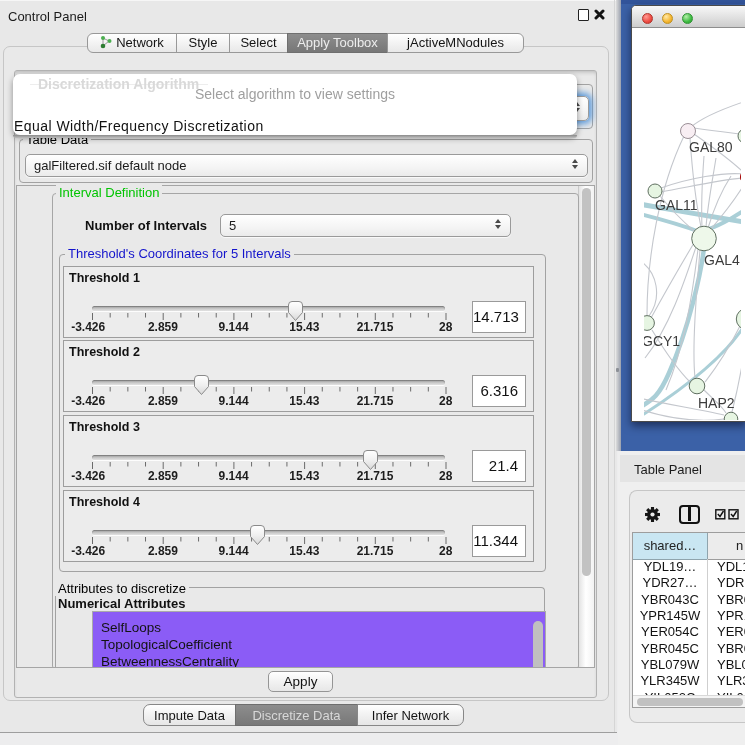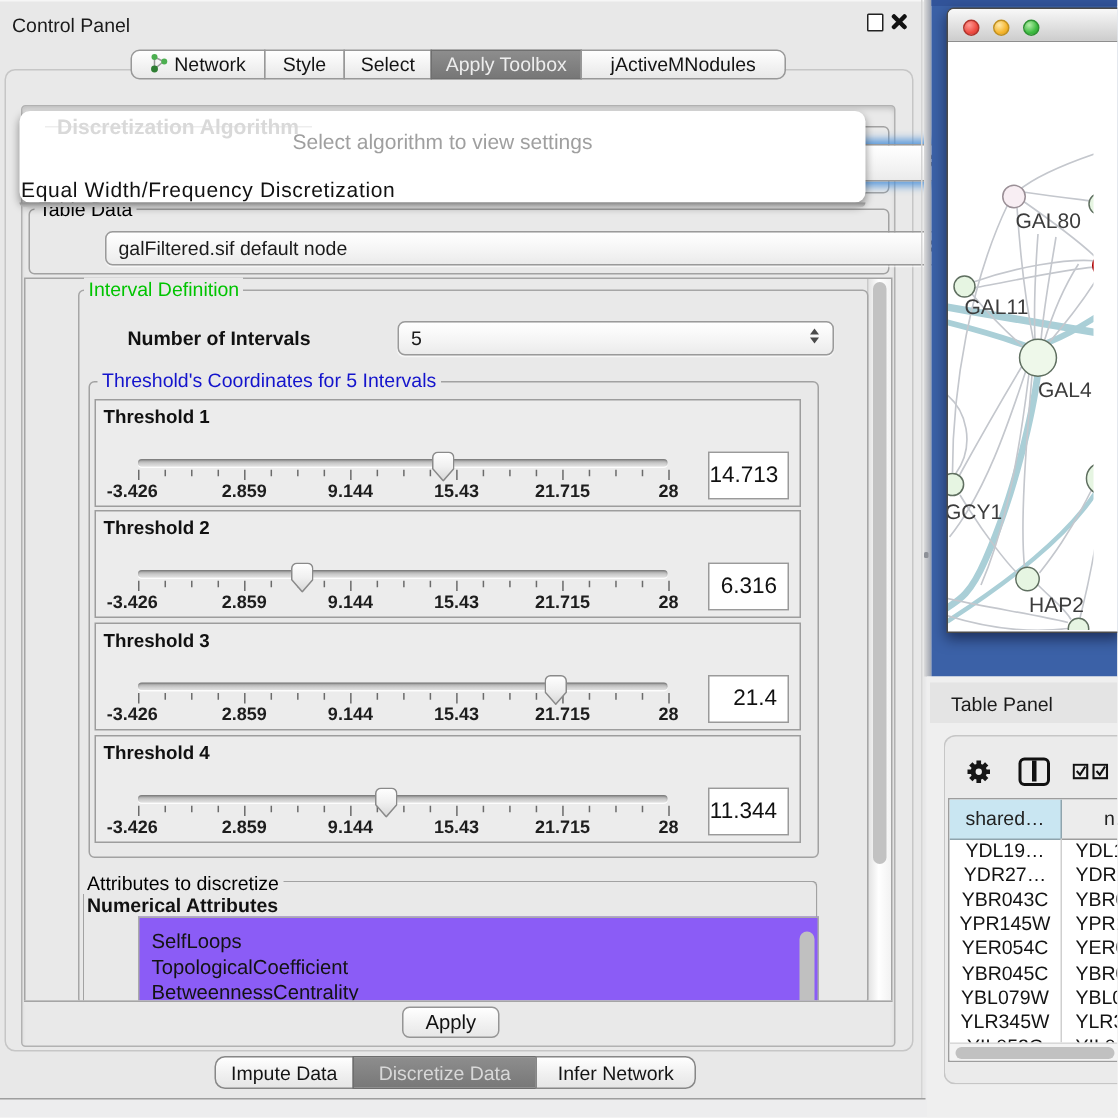--- a/index.html
+++ b/index.html
@@ -2,21 +2,21 @@
 <html><head>
 <meta charset="utf-8">
 <style>
 html,body{margin:0;padding:0;}
 #root{position:relative;width:745px;height:745px;overflow:hidden;
   font-family:"Liberation Sans",sans-serif;background:#ededee;}
 .abs{position:absolute;}
 .t13{font-size:13px;color:#1b1b1b;}
 .combo{position:absolute;border:1px solid #9a9a9a;border-radius:5px;
   background:linear-gradient(#ffffff,#f4f4f4 60%,#ebebeb);
-  box-shadow:0 1px 1px rgba(255,255,255,.8);margin-left:45px;}
+  box-shadow:0 1px 1px rgba(255,255,255,.8);}
 .combotext{position:absolute;left:8px;top:0;font-size:13px;color:#1b1b1b;}
 .carets{position:absolute;width:7px;}
 .carets .up{width:0;height:0;border-left:3.5px solid transparent;border-right:3.5px solid transparent;border-bottom:4px solid #4a4a4a;margin-bottom:2px;}
 .carets .dn{width:0;height:0;border-left:3.5px solid transparent;border-right:3.5px solid transparent;border-top:4px solid #4a4a4a;}
 .group{position:absolute;border:1px solid #a2a2a2;border-radius:4px;}
 .gtitle{position:absolute;top:-8px;background:#e9e9e9;padding:0 3px;font-size:13px;line-height:15px;white-space:nowrap;}
 .tpanel{position:absolute;left:63px;width:471px;height:72px;background:#ececec;
   border:1px solid #9d9d9d;box-sizing:border-box;}
 .tpanel .ttl{position:absolute;left:5px;top:4px;font-size:12.5px;font-weight:bold;color:#111;}
 .track{position:absolute;left:28px;top:39px;width:353px;height:5px;border-radius:3px;
@@ -314,21 +314,21 @@
 <div class="abs" style="left:616px;top:368px;width:3px;height:4px;background:#8d9097;border-radius:1px;"></div>
 
 <div class="abs" style="left:621px;top:0;width:124px;height:451px;background:#3b61a7;">
   <div class="abs" style="left:0;top:0;width:124px;height:4px;background:#32549a;"></div>
 
   <div class="abs" style="left:10px;top:5px;width:114px;height:415px;background:#ffffff;border:1px solid #4a4a4a;border-radius:5px 0 0 0;box-shadow:0 4px 9px rgba(0,0,20,.5);">
     <div class="abs" style="left:0;top:0;width:114px;height:21px;border-radius:4px 0 0 0;background:linear-gradient(#f8f8f8,#cdcdcd);border-bottom:1px solid #8e8e8e;"></div>
     <div class="abs" style="left:10px;top:7px;width:9px;height:9px;border-radius:50%;background:radial-gradient(circle at 35% 30%,#ff9a94,#ee4b42 60%,#c43730);border:0.5px solid #b0342c;"></div>
     <div class="abs" style="left:30px;top:7px;width:9px;height:9px;border-radius:50%;background:radial-gradient(circle at 35% 30%,#ffe9a8,#f5b52e 60%,#d39a1f);border:0.5px solid #c09020;"></div>
     <div class="abs" style="left:50px;top:7px;width:9px;height:9px;border-radius:50%;background:radial-gradient(circle at 35% 30%,#b4eea9,#3dbb41 60%,#2f9a33);border:0.5px solid #2f9233;"></div>
-    <div id="network" class="abs" style="left:0;top:22px;width:97px;height:392px;overflow:hidden;"><svg width="113" height="392" viewBox="0 0 113 392">
+    <div id="network" class="abs" style="left:0;top:22px;width:97px;height:392px;overflow:hidden;padding-left:12px;"><svg width="113" height="392" viewBox="0 0 113 392">
             <path d="M -5 176 C 40 184, 90 192, 118 197" stroke="#aacfd7" stroke-width="5" fill="none" stroke-linecap="round"></path>
             <path d="M 62 202 C 80 196, 98 184, 118 171" stroke="#aacfd7" stroke-width="4" fill="none" stroke-linecap="round"></path>
             <path d="M 60 220 C 57 245, 45 300, 25 345 C 15 368, 8 372, -2 378" stroke="#aacfd7" stroke-width="4.5" fill="none" stroke-linecap="round"></path>
             <path d="M 100 298 C 80 330, 40 360, 0 386" stroke="#aacfd7" stroke-width="3" fill="none" stroke-linecap="round"></path>
             <path d="M 105 281 C 109 273, 112 269, 117 263" stroke="#aacfd7" stroke-width="3.5" fill="none" stroke-linecap="round"></path>
             <path d="M -4 186 C 20 192, 40 198, 56 204" stroke="#aacfd7" stroke-width="4" fill="none" stroke-linecap="round"></path>
             <path d="M 118 68 C 85 78, 60 88, 47 99" stroke="#c4c7cd" stroke-width="1.1" fill="none"></path>
             <path d="M 50 100 C 70 103, 88 105, 96 106" stroke="#c4c7cd" stroke-width="1.1" fill="none"></path>
             <path d="M 50 106 C 70 120, 90 135, 100 145" stroke="#c4c7cd" stroke-width="1.1" fill="none"></path>
             <path d="M 46 110 C 48 140, 52 175, 57 199" stroke="#c4c7cd" stroke-width="1.1" fill="none"></path>

